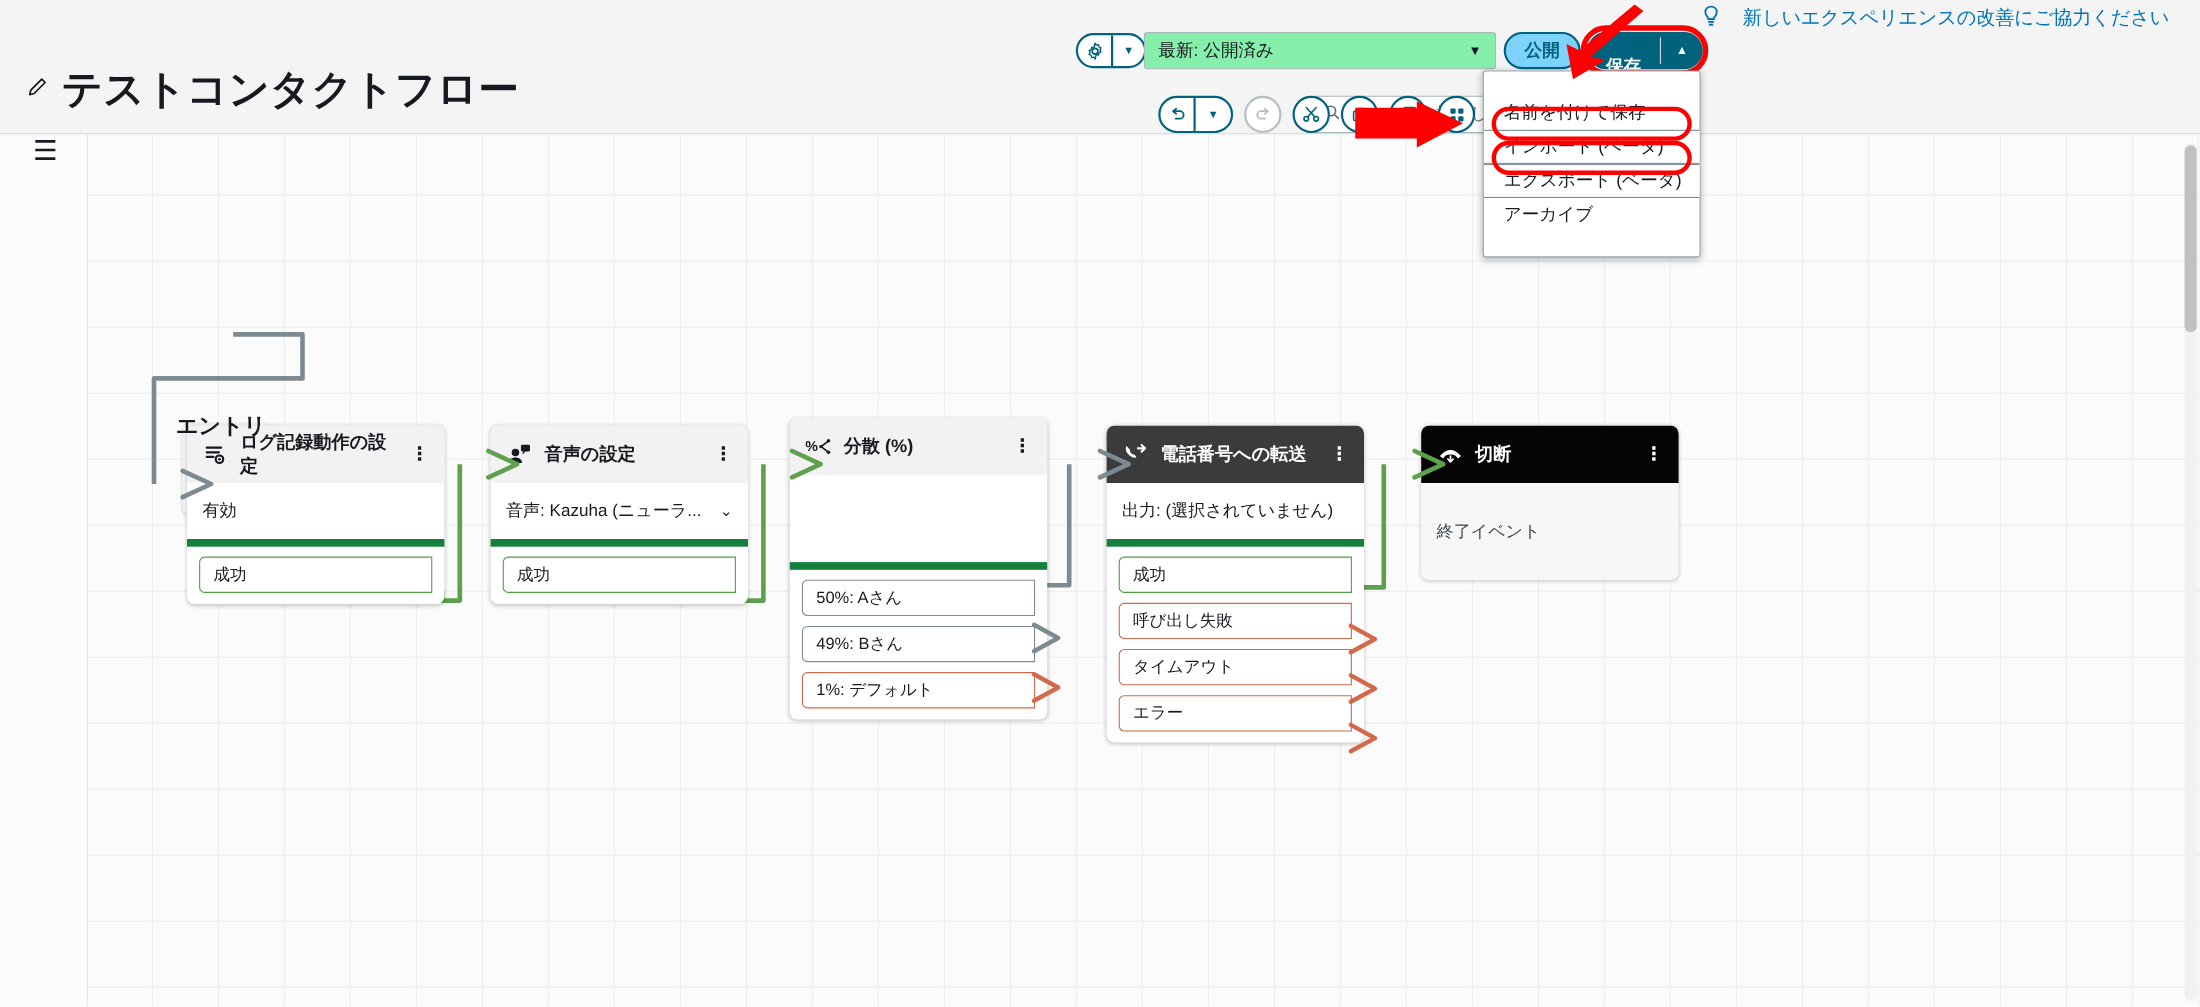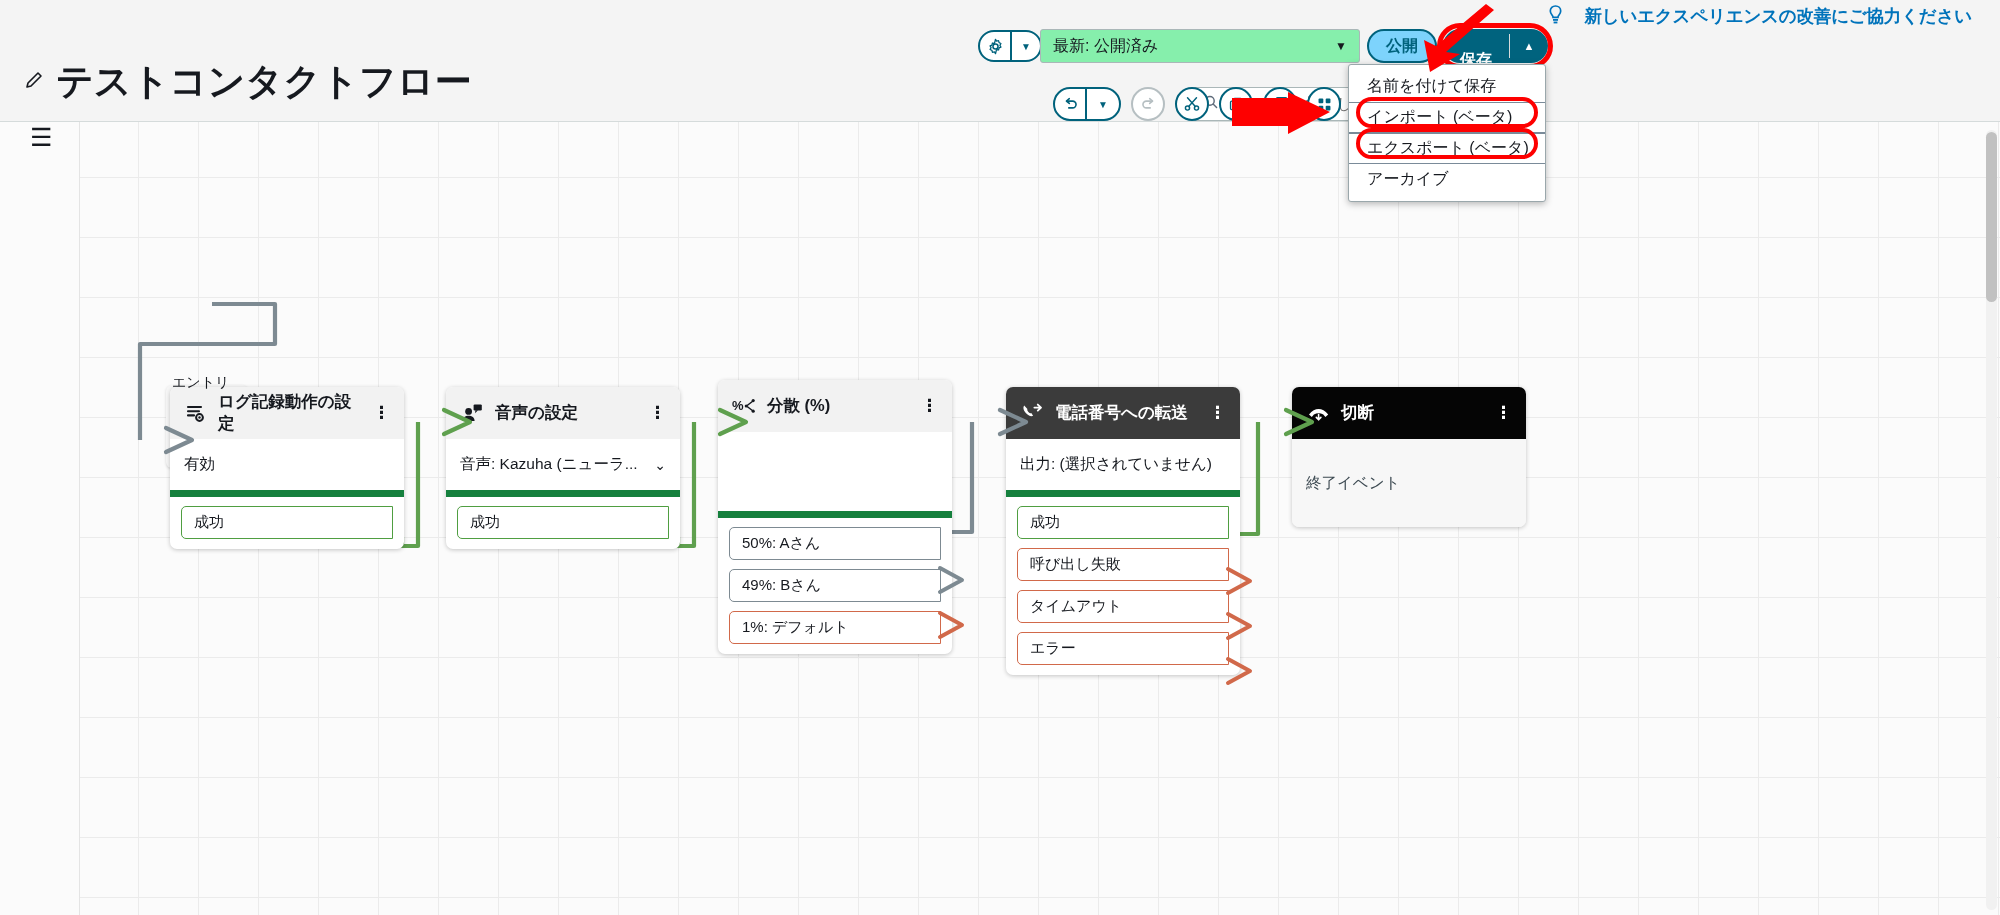--- a/index.html
+++ b/index.html
@@ -13,21 +13,21 @@
   #root { position: relative; width: 2000px; height: 915px; }
 
   
   .topbar {
     position: absolute; left: 0; top: 0; width: 2000px; height: 122px;
     background: #f4f4f4; border-bottom: 1px solid #d5dbdb; z-index: 20;
   }
   .experience-link {
     position: absolute; right: 28px; top: 4px;
     display: flex; align-items: center; gap: 21px;
-    color: #0073bb; font-size: 17.5px; font-weight: 700;
+    color: #0073bb; font-size: 17.5px; font-weight: 400;
     letter-spacing: -0.2px; cursor: pointer; white-space: nowrap;
   }
   .experience-link .bulb { font-size: 17px; line-height: 1; }
 
   .flow-title {
     position: absolute; left: 24px; top: 57px;
     display: flex; align-items: center; gap: 12px;
     font-size: 37px; font-weight: 700; color: #16191f; white-space: nowrap;
   }
   .flow-title .pen-ic { font-size: 19px; color: #16191f; transform: rotate(0deg); }
@@ -117,21 +117,21 @@
   .search-box input {
     border: none; outline: none; font-size: 15.5px; color: #879196;
     background: transparent; width: 150px;
     font-family: "Liberation Sans", "DejaVu Sans", sans-serif;
   }
 
   
   .save-menu {
     position: absolute; left: 1348px; top: 64px; width: 198px;
     background: #fff; border: 1px solid #9aa7ab; border-radius: 3px;
-    box-shadow: 0 2px 7px rgba(0,0,0,.28); z-index: 40; padding: 6px 0;
+    box-shadow: 0 2px 7px rgba(0,0,0,.28); z-index: 40; padding: 22px 0;
   }
   .save-menu .mi {
     height: 31px; display: flex; align-items: center; padding: 0 18px;
     font-size: 16px; color: #16191f; cursor: pointer; white-space: nowrap;
   }
   .save-menu .mi.hl {
     border-top: 1px solid #7a8b99; border-bottom: 1px solid #7a8b99;
     background: #fff;
   }
   .menu-ring {
@@ -172,22 +172,22 @@
     background: #c1c1c1; border-radius: 6px; z-index: 10; cursor: pointer;
   }
 
   .entry-card {
     position: absolute; left: 166px; top: 263px; width: 82px; height: 83px;
     background: #f6f6f6; border-radius: 6px;
     box-shadow: 0 1px 3px rgba(0,0,0,.16);
     z-index: 7;
   }
   .entry-label {
-    position: absolute; left: 172px; top: 252px;
-    font-size: 14px; font-weight: 400; color: #16191f; z-index: 8; white-space: nowrap;
+    position: absolute; left: 160px; top: 252px;
+    font-size: 20px; font-weight: 700; color: #16191f; z-index: 8; white-space: nowrap;
   }
 
   .nd {
     position: absolute; width: 234px;
     background: #fff; border-radius: 7px;
     box-shadow: 0 1px 4px rgba(0,0,0,.22);
     z-index: 7;
   }
   .nd-head {
     height: 52px; display: flex; align-items: center; gap: 11px;

